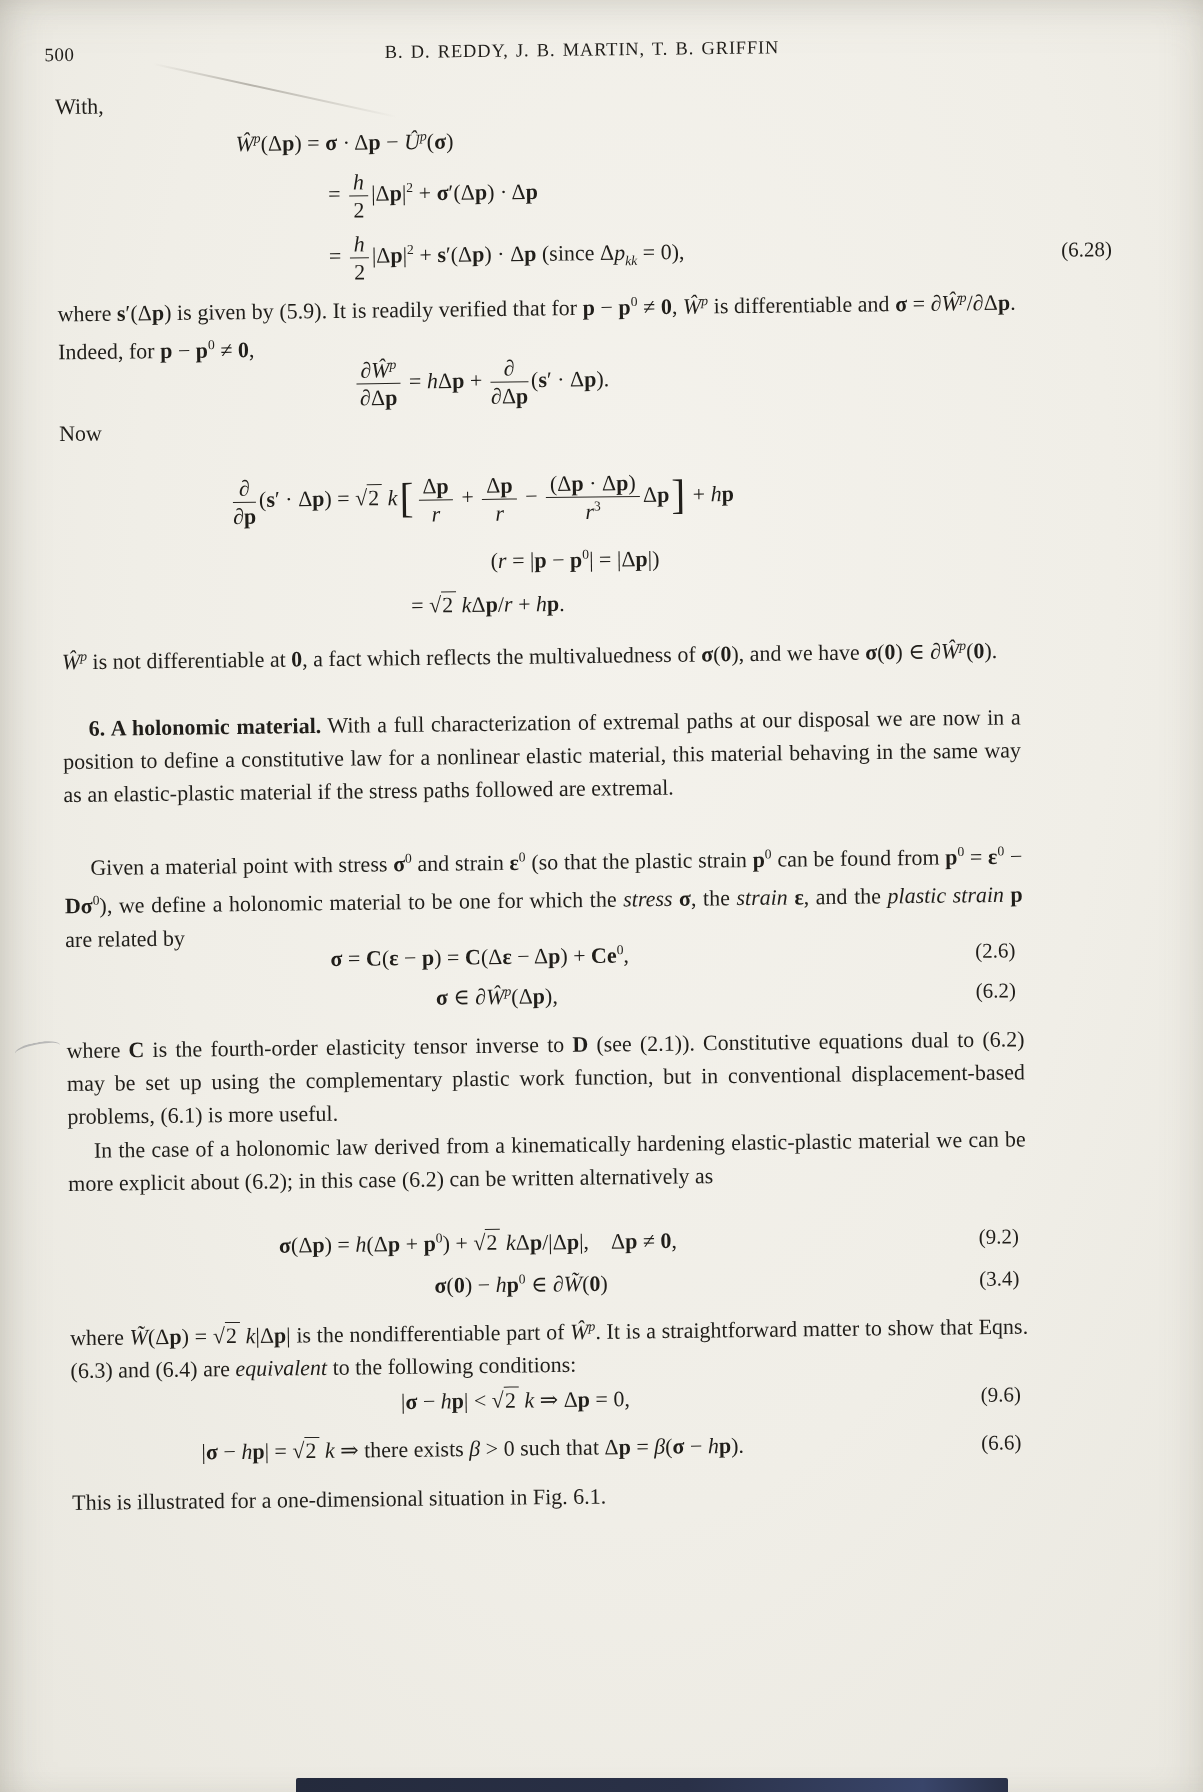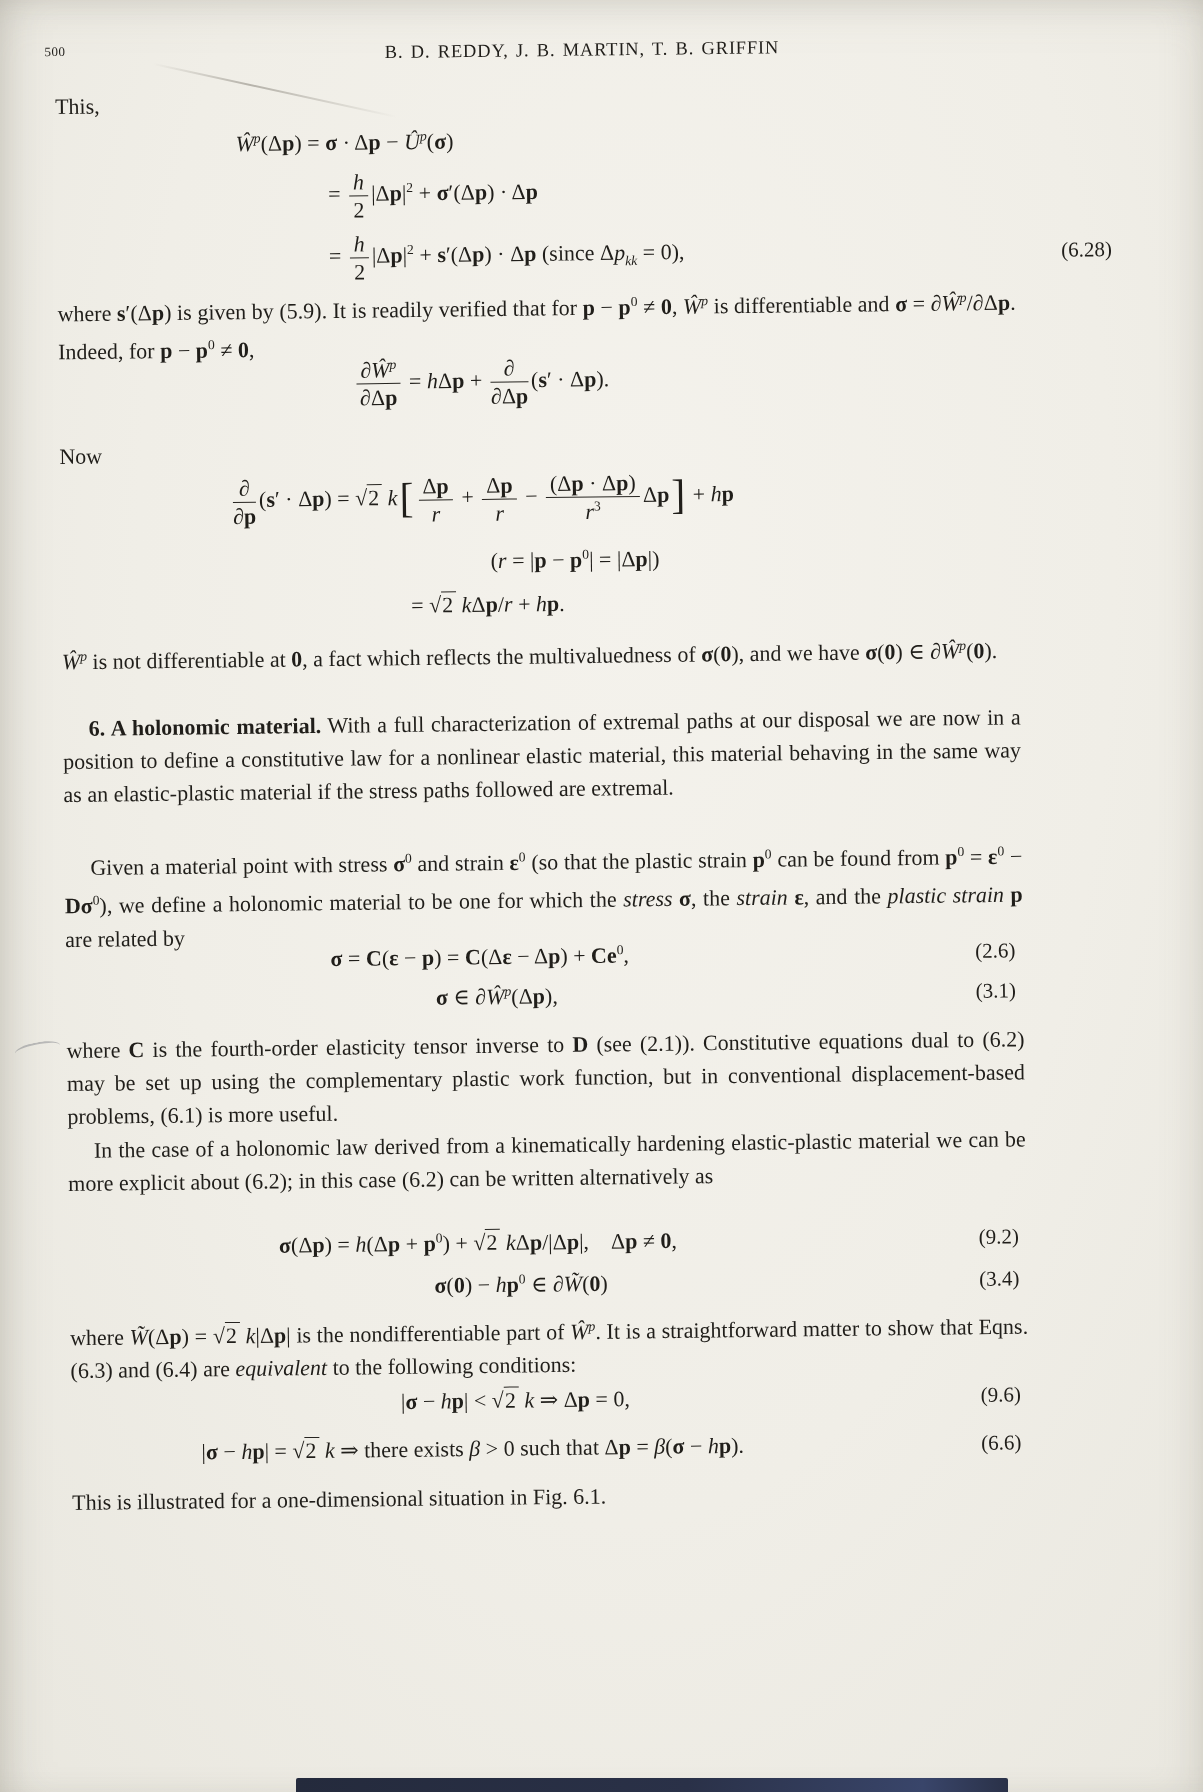--- a/index.html
+++ b/index.html
@@ -20,21 +20,21 @@
   .content { position:absolute; left:55px; top:0; width:1055px; height:100%; font-size:22px; }
   .blk { position:absolute; }
   .para { width:958px; text-align:justify; line-height:33px; }
   .indent { text-indent:26px; }
   .lead { line-height:33px; }
   .eqrow { width:1055px; line-height:1.25; }
   .eqbody { display:inline-block; white-space:nowrap; }
   .eqnum { position:absolute; right:0; top:50%; transform:translateY(-50%); font-size:21px; }
   .eqnum.inner { right:105px; }
   .header { position:absolute; top:42px; left:0; width:1055px; text-align:center; }
-  .pageno { position:absolute; left:-10px; top:2px; font-size:13px; letter-spacing:0.5px; }
+  .pageno { position:absolute; left:-10px; top:2px; font-size:19px; letter-spacing:0.5px; }
   .rhead  { font-size:18.5px; letter-spacing:0.8px; word-spacing:2px; }
   
   .fr { display:inline-block; vertical-align:middle; text-align:center; margin:0 3px; }
   .fr .nu { display:block; padding:0 4px 2px; border-bottom:1.6px solid #262420; line-height:1.05; }
   .fr .de { display:block; padding-top:2px; line-height:1.05; }
   .ov { display:inline-block; border-top:1.6px solid #262420; padding:1px 3px 0 1px; line-height:1.1; }
   .bb { font-size:1.9em; vertical-align:middle; font-weight:400; margin:0 2px; position:relative; top:-2px; }
   sup { font-size:0.62em; }
   sub { font-size:0.62em; }
   b { font-weight:700; }
@@ -61,40 +61,40 @@
   <div class="tilt">
     <div class="crease"></div>
 
     <div class="content">
 
       <div class="header">
         <span class="pageno">500</span>
         <span class="rhead">B. D. REDDY, J. B. MARTIN, T. B. GRIFFIN</span>
       </div>
 
-      <div class="blk lead" style="top:90px">This,</div>
+      <div class="blk lead" style="top:90px">With,</div>
 
       <div class="blk eqrow" style="top:132px">
         <span class="eqbody" style="margin-left:180px"><i>Ŵ</i><sup><i>p</i></sup>(Δ<b>p</b>) = <b>σ</b> · Δ<b>p</b> − <i>Û</i><sup><i>p</i></sup>(<b>σ</b>)</span>
       </div>
       <div class="blk eqrow" style="top:174px">
         <span class="eqbody" style="margin-left:272px">= <span class="fr"><span class="nu"><i>h</i></span><span class="de">2</span></span>|Δ<b>p</b>|<sup>2</sup> + <b>σ</b>′(Δ<b>p</b>) · Δ<b>p</b></span>
       </div>
       <div class="blk eqrow" style="top:236px">
         <span class="eqbody" style="margin-left:272px">= <span class="fr"><span class="nu"><i>h</i></span><span class="de">2</span></span>|Δ<b>p</b>|<sup>2</sup> + <b>s</b>′(Δ<b>p</b>) · Δ<b>p</b> (since Δ<i>p</i><sub><i>kk</i></sub> = 0),</span>
         <span class="eqnum">(6.28)</span>
       </div>
 
       <div class="blk para" style="top:292px">where <b>s</b>′(Δ<b>p</b>) is given by (5.9). It is readily verified that for <b>p</b> − <b>p</b><sup>0</sup> ≠ <b>0</b>, <i>Ŵ</i><sup><i>p</i></sup> is differentiable and <b>σ</b> = ∂<i>Ŵ</i><sup><i>p</i></sup>/∂Δ<b>p</b>. Indeed, for <b>p</b> − <b>p</b><sup>0</sup> ≠ <b>0</b>,</div>
 
       <div class="blk eqrow" style="top:362px">
         <span class="eqbody" style="margin-left:295px"><span class="fr"><span class="nu">∂<i>Ŵ</i><sup><i>p</i></sup></span><span class="de">∂Δ<b>p</b></span></span> = <i>h</i>Δ<b>p</b> + <span class="fr"><span class="nu">∂</span><span class="de">∂Δ<b>p</b></span></span>(<b>s</b>′ · Δ<b>p</b>).</span>
       </div>
 
-      <div class="blk lead" style="top:440px">Now</div>
+      <div class="blk lead" style="top:417px">Now</div>
 
       <div class="blk eqrow" style="top:478px">
         <span class="eqbody" style="margin-left:170px"><span class="fr"><span class="nu">∂</span><span class="de">∂<b>p</b></span></span>(<b>s</b>′ · Δ<b>p</b>) = √<span class="ov">2</span> <i>k</i><span class="bb">[</span><span class="fr"><span class="nu">Δ<b>p</b></span><span class="de"><i>r</i></span></span> + <span class="fr"><span class="nu">Δ<b>p</b></span><span class="de"><i>r</i></span></span> − <span class="fr"><span class="nu">(Δ<b>p</b> · Δ<b>p</b>)</span><span class="de"><i>r</i><sup>3</sup></span></span>Δ<b>p</b><span class="bb">]</span> + <i>h</i><b>p</b></span>
       </div>
       <div class="blk eqrow" style="top:552px">
         <span class="eqbody" style="margin-left:430px">(<i>r</i> = |<b>p</b> − <b>p</b><sup>0</sup>| = |Δ<b>p</b>|)</span>
       </div>
       <div class="blk eqrow" style="top:596px">
         <span class="eqbody" style="margin-left:350px">= √<span class="ov">2</span> <i>k</i>Δ<b>p</b>/<i>r</i> + <i>h</i><b>p</b>.</span>
       </div>
@@ -104,21 +104,21 @@
       <div class="blk para indent" style="top:712px"><b>6. A holonomic material.</b> With a full characterization of extremal paths at our disposal we are now in a position to define a constitutive law for a nonlinear elastic material, this material behaving in the same way as an elastic-plastic material if the stress paths followed are extremal.</div>
 
       <div class="blk para indent" style="top:846px">Given a material point with stress <b>σ</b><sup>0</sup> and strain <b>ε</b><sup>0</sup> (so that the plastic strain <b>p</b><sup>0</sup> can be found from <b>p</b><sup>0</sup> = <b>ε</b><sup>0</sup> − <b>Dσ</b><sup>0</sup>), we define a holonomic material to be one for which the <i>stress</i> <b>σ</b>, the <i>strain</i> <b>ε</b>, and the <i>plastic strain</i> <b>p</b> are related by</div>
 
       <div class="blk eqrow" style="top:948px">
         <span class="eqbody" style="margin-left:265px"><b>σ</b> = <b>C</b>(<b>ε</b> − <b>p</b>) = <b>C</b>(Δ<b>ε</b> − Δ<b>p</b>) + <b>Ce</b><sup>0</sup>,</span>
         <span class="eqnum inner">(2.6)</span>
       </div>
       <div class="blk eqrow" style="top:988px">
         <span class="eqbody" style="margin-left:370px"><b>σ</b> ∈ ∂<i>Ŵ</i><sup><i>p</i></sup>(Δ<b>p</b>),</span>
-        <span class="eqnum inner">(3.1)</span>
+        <span class="eqnum inner">(6.2)</span>
       </div>
 
       <div class="blk para" style="top:1034px">where <b>C</b> is the fourth-order elasticity tensor inverse to <b>D</b> (see (2.1)). Constitutive equations dual to (6.2) may be set up using the complementary plastic work function, but in conventional displacement-based problems, (6.1) is more useful.</div>
 
       <div class="blk para indent" style="top:1134px">In the case of a holonomic law derived from a kinematically hardening elastic-plastic material we can be more explicit about (6.2); in this case (6.2) can be written alternatively as</div>
 
       <div class="blk eqrow" style="top:1234px">
         <span class="eqbody" style="margin-left:210px"><b>σ</b>(Δ<b>p</b>) = <i>h</i>(Δ<b>p</b> + <b>p</b><sup>0</sup>) + √<span class="ov">2</span> <i>k</i>Δ<b>p</b>/|Δ<b>p</b>|, Δ<b>p</b> ≠ <b>0</b>,</span>
         <span class="eqnum inner">(9.2)</span>
       </div>

